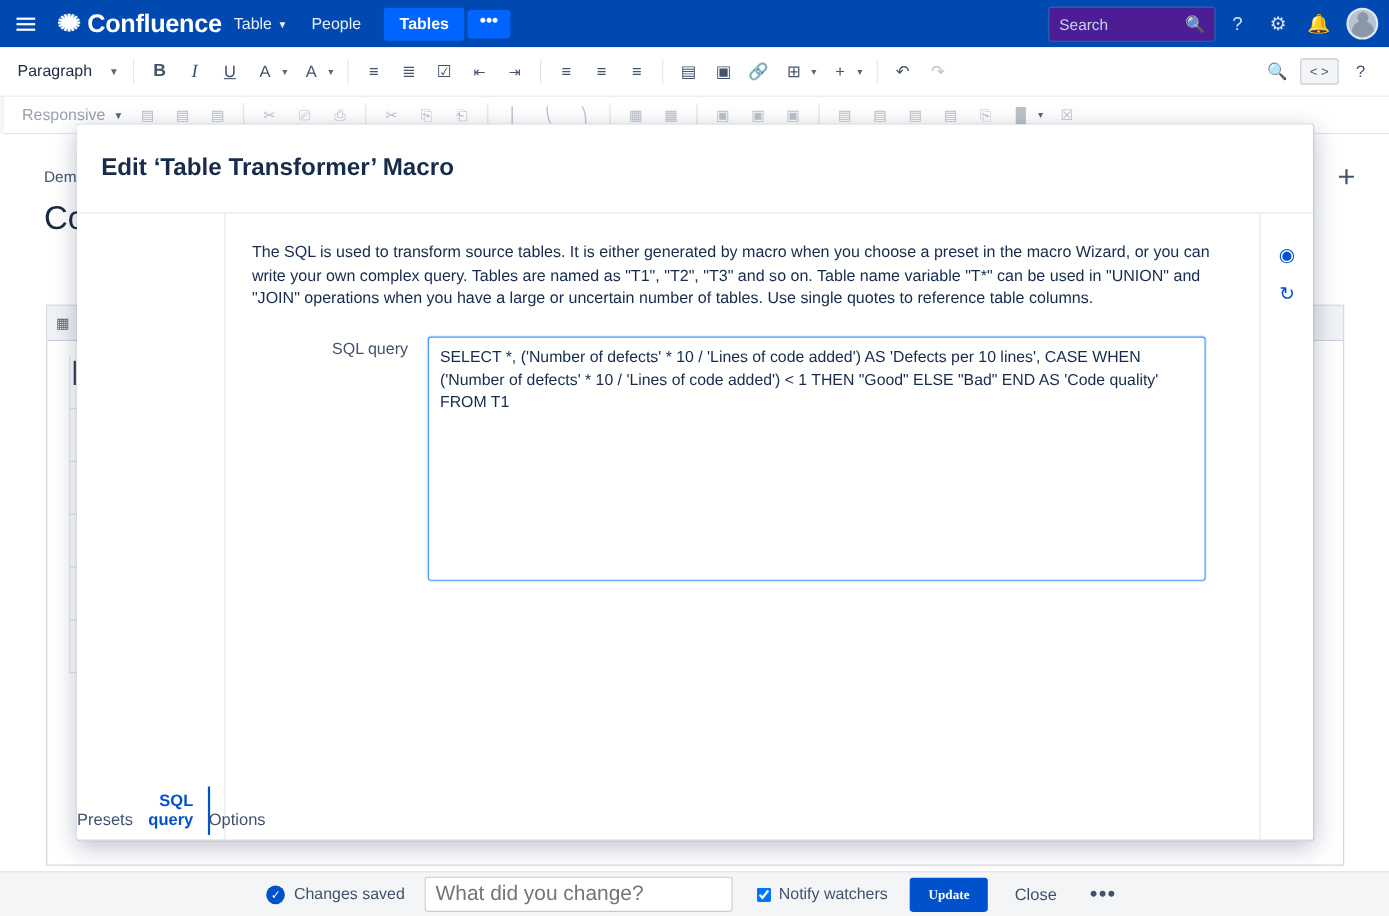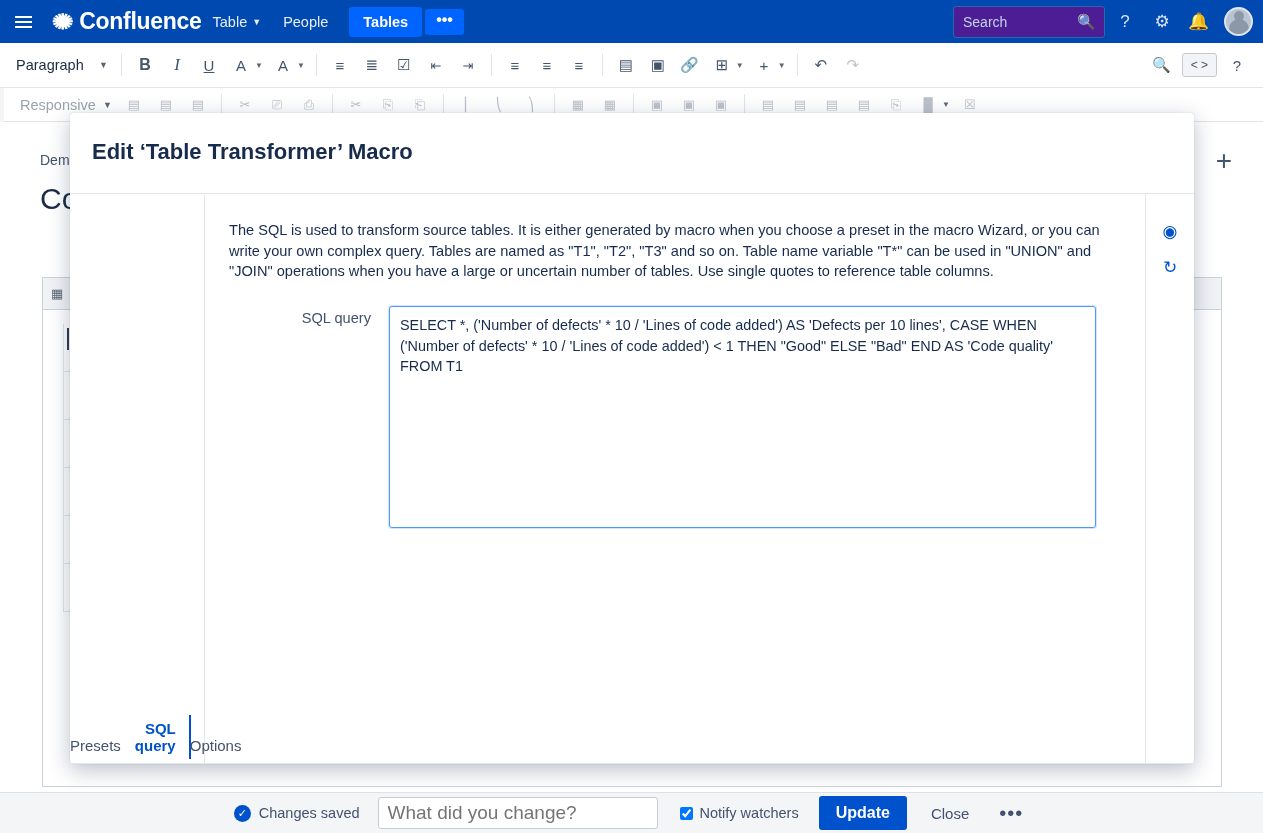--- a/index.html
+++ b/index.html
@@ -337,23 +337,23 @@
     outline: none;
   }
   .notify {
     display: flex; align-items: center;
     font-size: 14.5px; color: #42526e;
     margin-left: 18px;
   }
   .notify input { margin-right: 7px; }
   .btn-update {
     background: #0052cc; color: #fff;
-    font-size: 16px; font-weight: bold;
+    font-size: 12px; font-weight: bold;
     padding: 8px 17px; border-radius: 3px;
-    border: none; margin-left: 20px;
+    border: none; margin-left: 20px; font-family: Liberation Serif, serif;
   }
   .btn-close {
     background: none; border: none;
     color: #42526e; font-size: 15px;
     margin-left: 18px;
   }
   .btn-ellipsis {
     background: none; border: none;
     color: #42526e; font-size: 20px;
     margin-left: 18px; letter-spacing: 1px;

